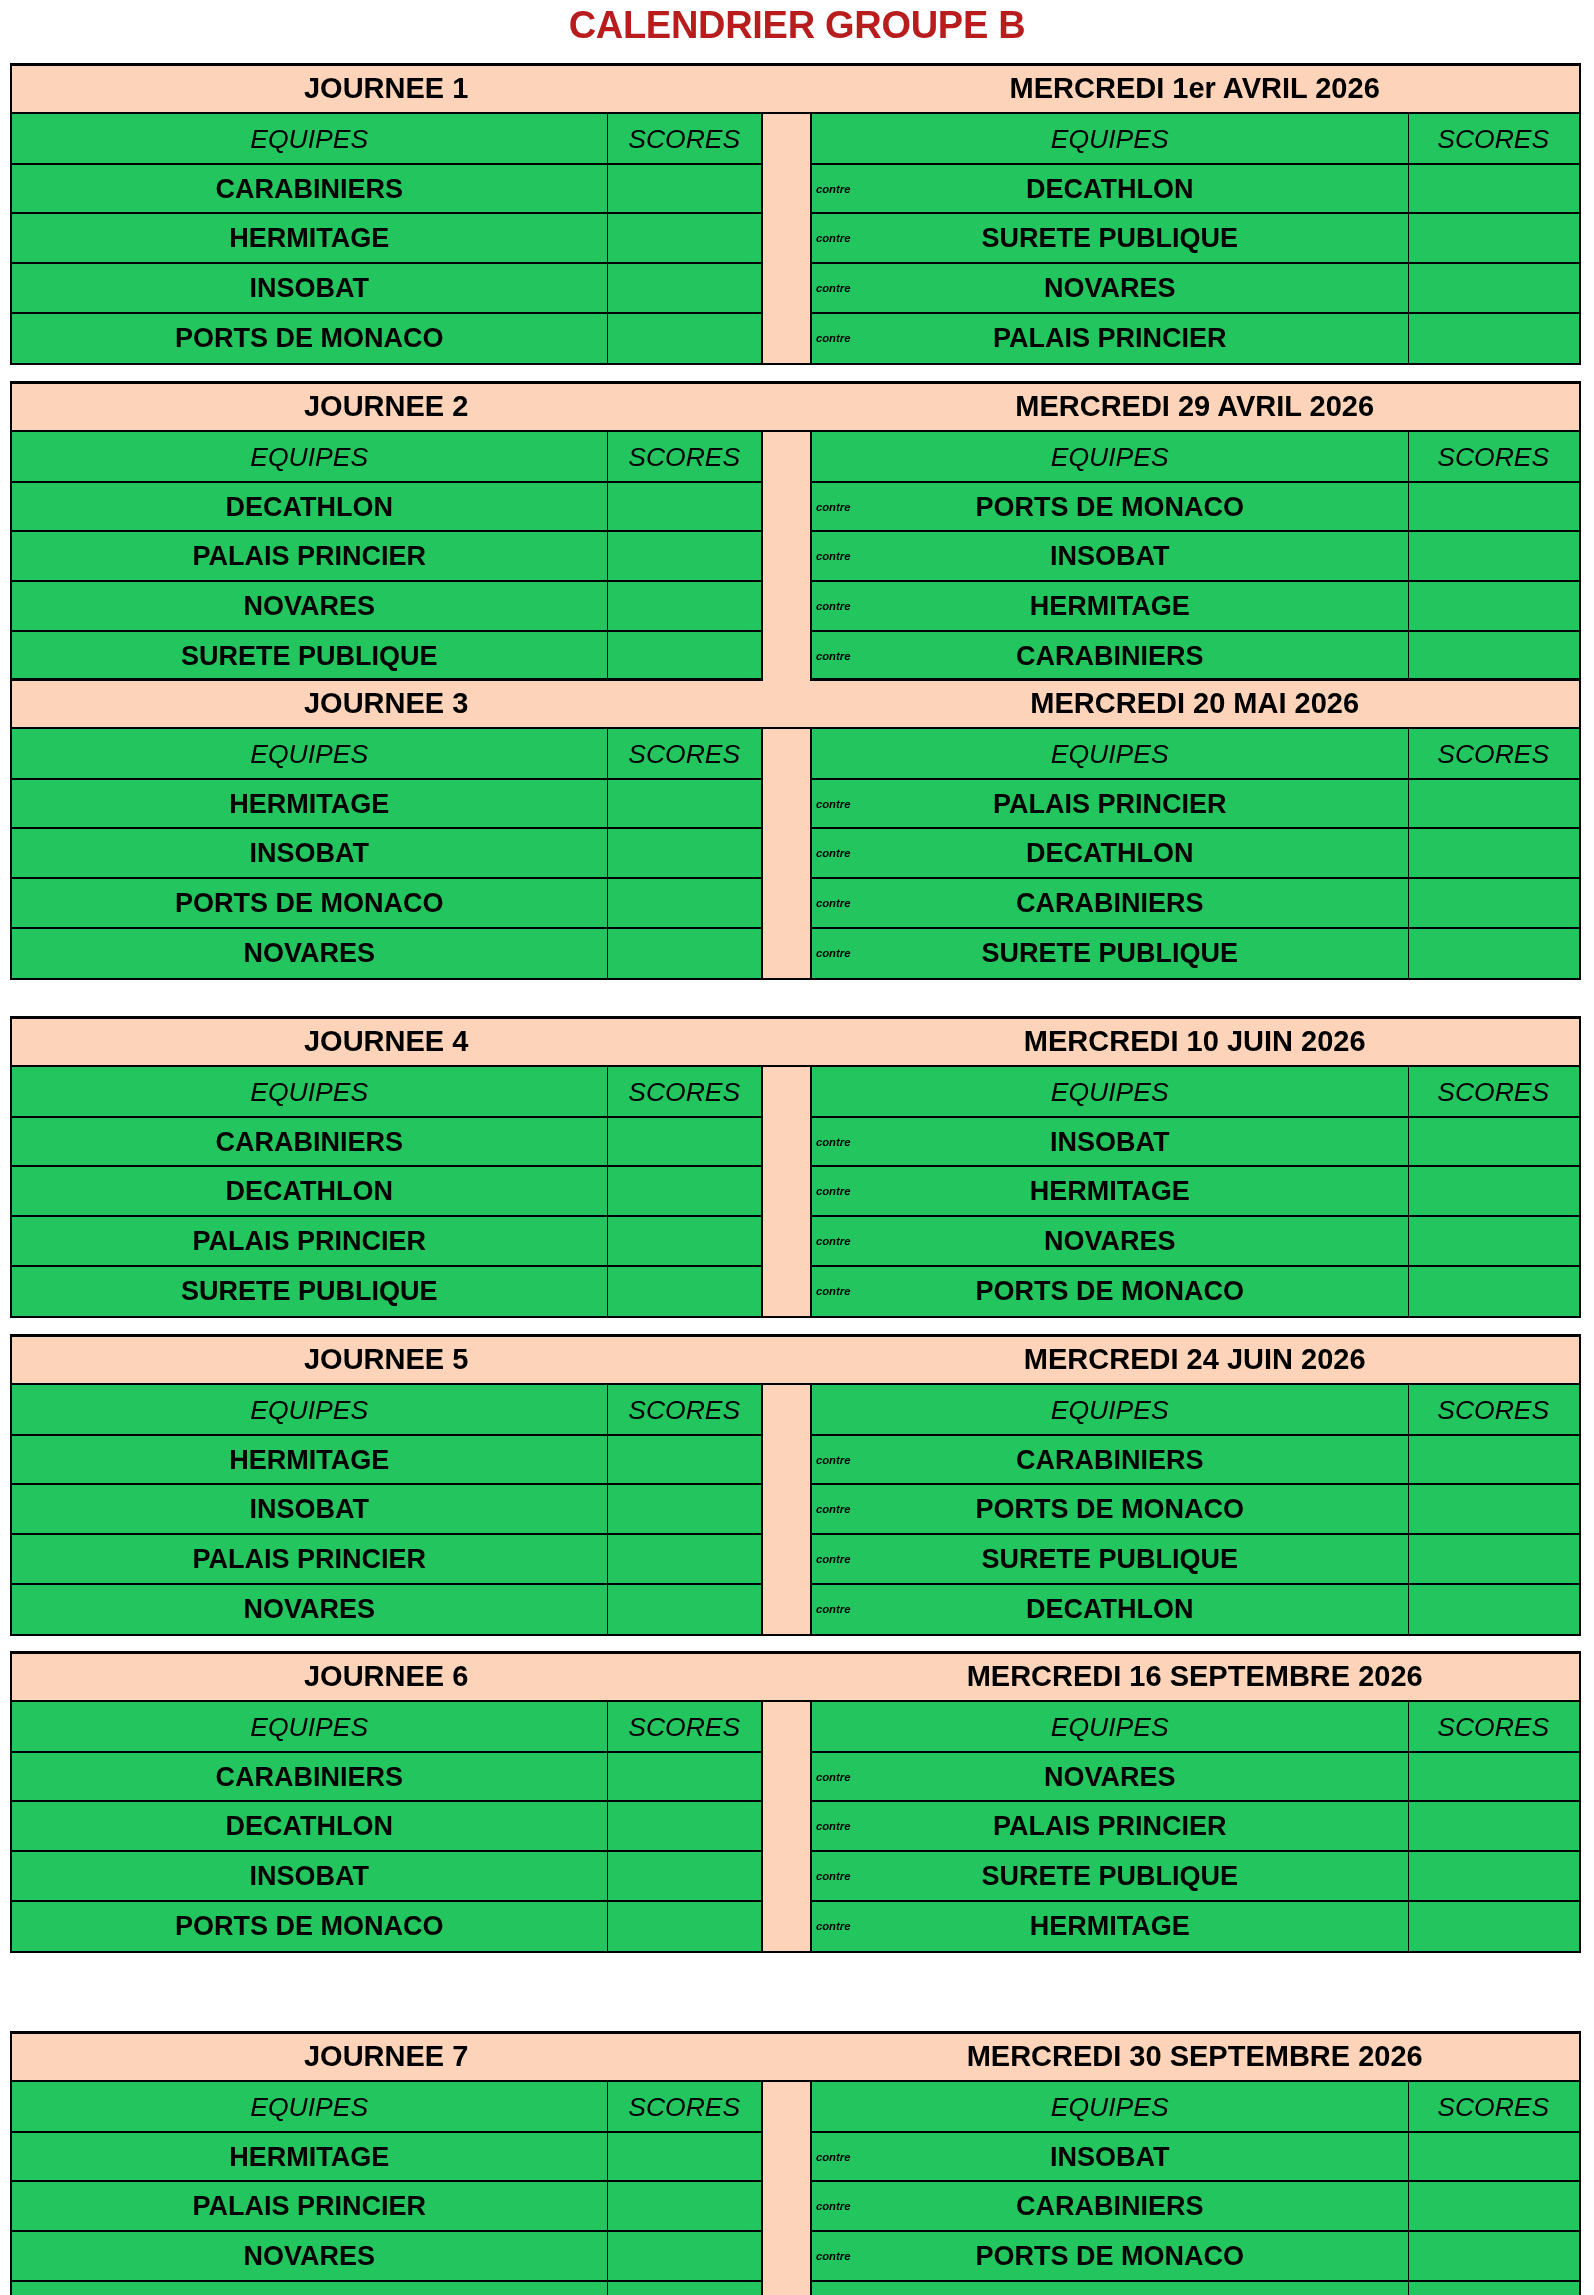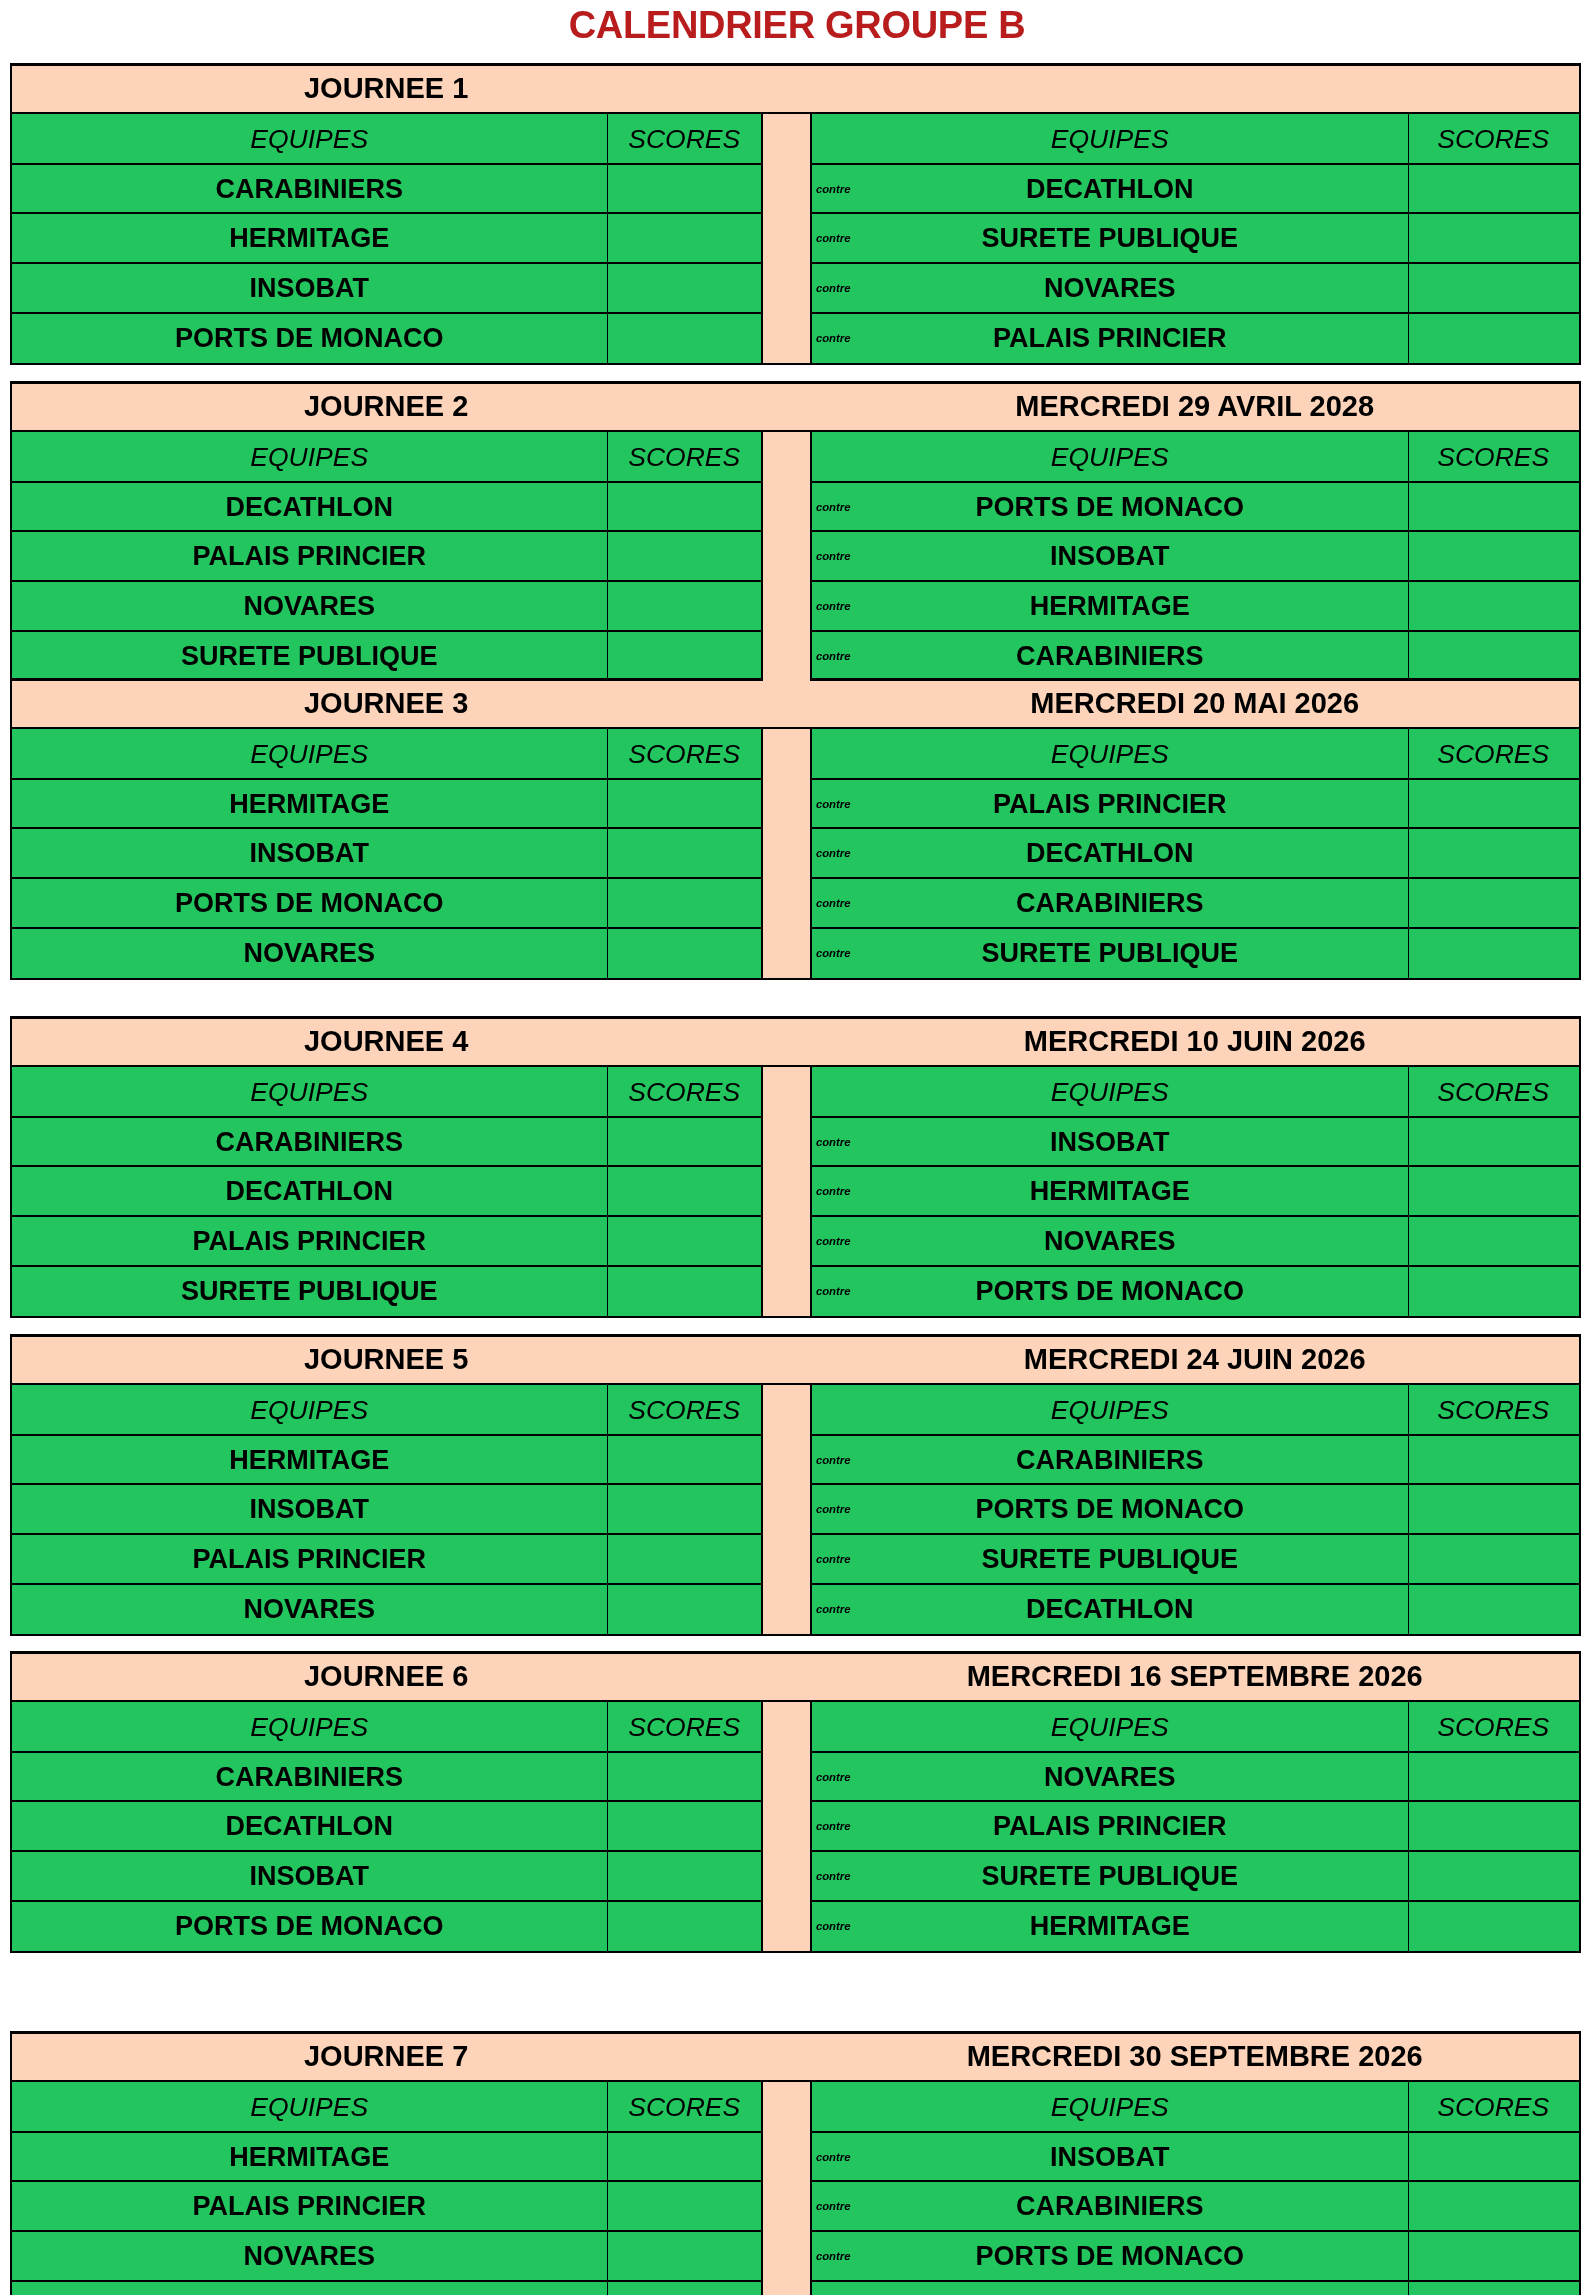--- a/index.html
+++ b/index.html
@@ -58,20 +58,21 @@
 </style>
 </head>
 <body>
 
 <div class="title">CALENDRIER GROUPE B</div>
 
 <div id="schedule">
     <div class="matchday" style="top: 63px;">
     <div class="md-header">
       <div class="md-journee">JOURNEE 1</div>
+      <div class="md-date">MERCREDI 1er AVRIL 2026</div>
     </div>
     <div class="grid">
       <div class="row" style="top:0">
         <div class="cell c-eq-l hdr">EQUIPES</div>
         <div class="cell c-sc-l hdr">SCORES</div>
         <div class="cell c-eq-r hdr">EQUIPES</div>
         <div class="cell c-sc-r hdr">SCORES</div>
       </div>
 
       <div class="row sep" style="top:50px">
@@ -102,21 +103,21 @@
         <div class="contre" style="top:50px">contre</div>
         <div class="contre" style="top:99px">contre</div>
         <div class="contre" style="top:149px">contre</div>
         <div class="contre" style="top:199px">contre</div>
       </div>
     </div>
   </div>
     <div class="matchday" style="top: 381px;">
     <div class="md-header">
       <div class="md-journee">JOURNEE 2</div>
-      <div class="md-date">MERCREDI 29 AVRIL 2028</div>
+      <div class="md-date">MERCREDI 29 AVRIL 2026</div>
     </div>
     <div class="grid">
       <div class="row" style="top:0">
         <div class="cell c-eq-l hdr">EQUIPES</div>
         <div class="cell c-sc-l hdr">SCORES</div>
         <div class="cell c-eq-r hdr">EQUIPES</div>
         <div class="cell c-sc-r hdr">SCORES</div>
       </div>
 
       <div class="row sep" style="top:50px">

